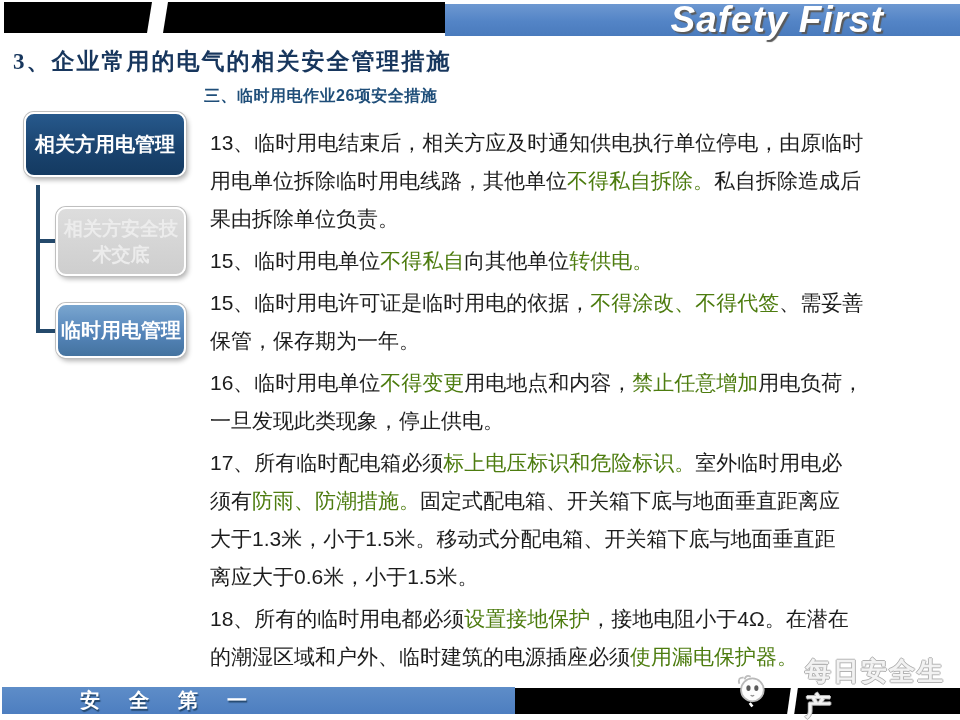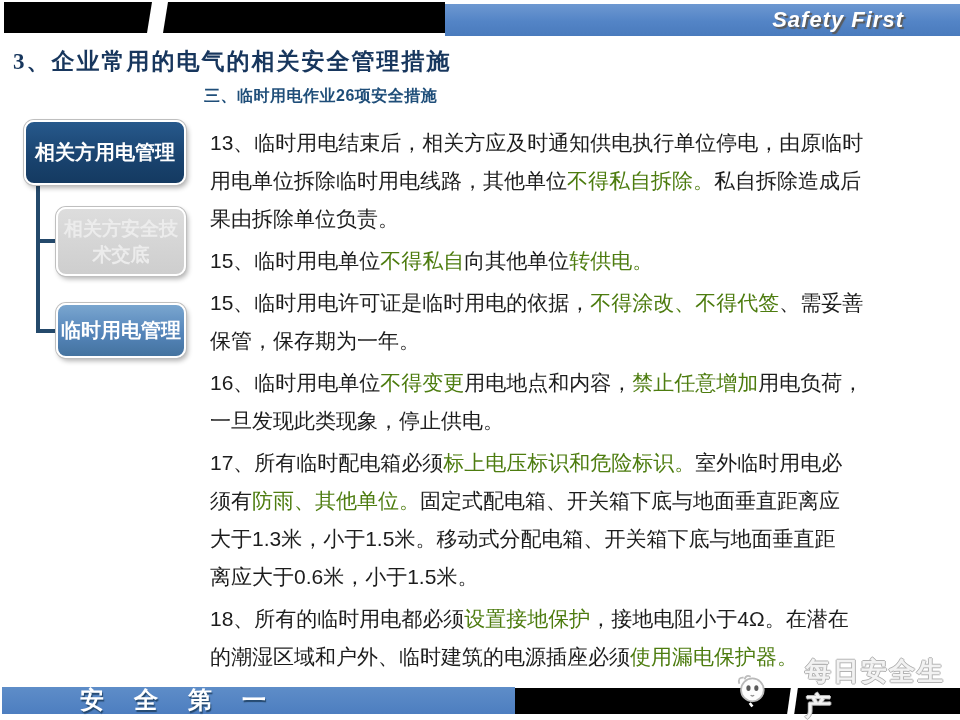--- a/index.html
+++ b/index.html
@@ -6,36 +6,36 @@
   .slide{position:relative;width:960px;height:720px;background:#ffffff;font-family:"Liberation Sans",sans-serif;}
 
   
   .bar-black-1{position:absolute;left:4px;top:2px;width:148px;height:31px;background:#000;
     clip-path:polygon(0 0,100% 0,calc(100% - 5px) 100%,0 100%);}
   .bar-black-2{position:absolute;left:163px;top:2px;width:282px;height:31px;background:#000;
     clip-path:polygon(5px 0,100% 0,100% 100%,0 100%);}
   .bar-blue{position:absolute;left:445px;top:4px;width:515px;height:32px;
     background:linear-gradient(180deg,#6d98d1 0%,#5384c6 55%,#4a7bbd 100%);
     border-bottom:2px solid #47ustead;}
-  .banner-text{position:absolute;right:56px;top:0;height:32px;line-height:32px;
-    font-size:22px;font-weight:bold;font-style:italic;color:#ffffff;letter-spacing:1px;
+  .banner-text{position:absolute;right:76px;top:0;height:32px;line-height:32px;
+    font-size:37px;font-weight:bold;font-style:italic;color:#ffffff;letter-spacing:1px;
     text-shadow:2px 2px 1px #5a5a5a;}
 
   
   .page-title{position:absolute;left:13px;top:46px;font-family:"Liberation Serif",serif;
     font-size:23px;font-weight:bold;color:#17365d;letter-spacing:2px;}
   .section-title{position:absolute;left:204px;top:86px;font-size:16px;font-weight:bold;
     color:#1f4e79;letter-spacing:0.5px;}
 
   
   .node{position:absolute;border-radius:10px;border:2px solid #ffffff;
     box-shadow:0 0 0 1px #bfbfbf,2px 3px 5px rgba(0,0,0,.30);
     display:flex;align-items:center;justify-content:center;text-align:center;
     font-family:"Liberation Serif",serif;font-weight:bold;box-sizing:border-box;}
-  .node-1{left:24px;top:120px;width:162px;height:65px;
+  .node-1{left:24px;top:112px;width:162px;height:65px;
     background:linear-gradient(180deg,#27598c 0%,#1a4470 55%,#143a61 100%);color:#fff;font-size:20px;}
   .node-2{left:56px;top:207px;width:130px;height:69px;
     background:linear-gradient(180deg,#dddddd 0%,#cecece 100%);color:#ececec;font-size:19px;
     line-height:1.35;padding:0 6px;}
   .node-3{left:56px;top:303px;width:130px;height:55px;
     background:linear-gradient(180deg,#7aa6cf 0%,#5585ba 55%,#44739f 100%);color:#fff;font-size:20px;}
   .conn{position:absolute;background:#24496b;}
   .conn-v{left:36px;top:185px;width:4px;height:148px;}
   .conn-h1{left:36px;top:239px;width:22px;height:4px;}
   .conn-h2{left:36px;top:329px;width:22px;height:4px;}
@@ -43,21 +43,21 @@
   
   .measures{position:absolute;left:210px;top:124px;width:692px;
     font-size:21px;line-height:38px;color:#1c1c1c;font-weight:400;}
   .measures p{margin:0 0 4px 0;white-space:pre-wrap;}
   .measures .red{color:#4d7c0f;}
 
   
   .footer-blue{position:absolute;left:2px;top:687px;width:513px;height:27px;
     background:linear-gradient(180deg,#5e8dc8 0%,#4d7ec0 100%);}
   .footer-slogan{position:absolute;left:78px;top:0;height:27px;line-height:26px;
-    font-family:"Liberation Serif",serif;font-size:24px;font-weight:bold;color:#ffffff;
+    font-family:"Liberation Serif",serif;font-size:20px;font-weight:bold;color:#ffffff;
     letter-spacing:12px;text-shadow:1px 2px 1px #24486e;}
   .footer-black{position:absolute;left:515px;top:688px;width:445px;height:26px;background:#000;}
   .footer-slash{position:absolute;left:274px;top:-3px;width:7px;height:32px;background:#ffffff;
     transform:rotate(8deg);}
 
   
   .watermark{position:absolute;left:734px;top:654px;display:flex;align-items:center;z-index:5;}
   .wm-icon{width:38px;height:38px;}
   .wm-text{font-size:26px;font-weight:bold;color:#f2f2f2;letter-spacing:2px;
     text-shadow:1px 0 #b3b3b3,-1px 0 #b3b3b3,0 1px #b3b3b3,0 -1px #b3b3b3;margin-left:36px;}
@@ -86,21 +86,21 @@
   <div class="measures">
       <p><span>13、临时用电结束后，相关方应及时通知供电执行单位停电，由原临时
 用电单位拆除临时用电线路，其他单位</span><span class="red">不得私自拆除。</span><span>私自拆除造成后
 果由拆除单位负责。</span></p>
       <p><span>15、临时用电单位</span><span class="red">不得私自</span><span>向其他单位</span><span class="red">转供电。</span></p>
       <p><span>15、临时用电许可证是临时用电的依据，</span><span class="red">不得涂改、不得代签</span><span>、需妥善
 保管，保存期为一年。</span></p>
       <p><span>16、临时用电单位</span><span class="red">不得变更</span><span>用电地点和内容，</span><span class="red">禁止任意增加</span><span>用电负荷，
 一旦发现此类现象，停止供电。</span></p>
       <p><span>17、所有临时配电箱必须</span><span class="red">标上电压标识和危险标识。</span><span>室外临时用电必
-须有</span><span class="red">防雨、其他单位。</span><span>固定式配电箱、开关箱下底与地面垂直距离应
+须有</span><span class="red">防雨、防潮措施。</span><span>固定式配电箱、开关箱下底与地面垂直距离应
 大于1.3米，小于1.5米。移动式分配电箱、开关箱下底与地面垂直距
 离应大于0.6米，小于1.5米。</span></p>
       <p><span>18、所有的临时用电都必须</span><span class="red">设置接地保护</span><span>，接地电阻小于4Ω。在潜在
 的潮湿区域和户外、临时建筑的电源插座必须</span><span class="red">使用漏电保护器。</span></p>
     </div>
 
   <div class="footer-blue">
     <span class="footer-slogan">安 全 第 一</span>
   </div>
   <div class="footer-black">

